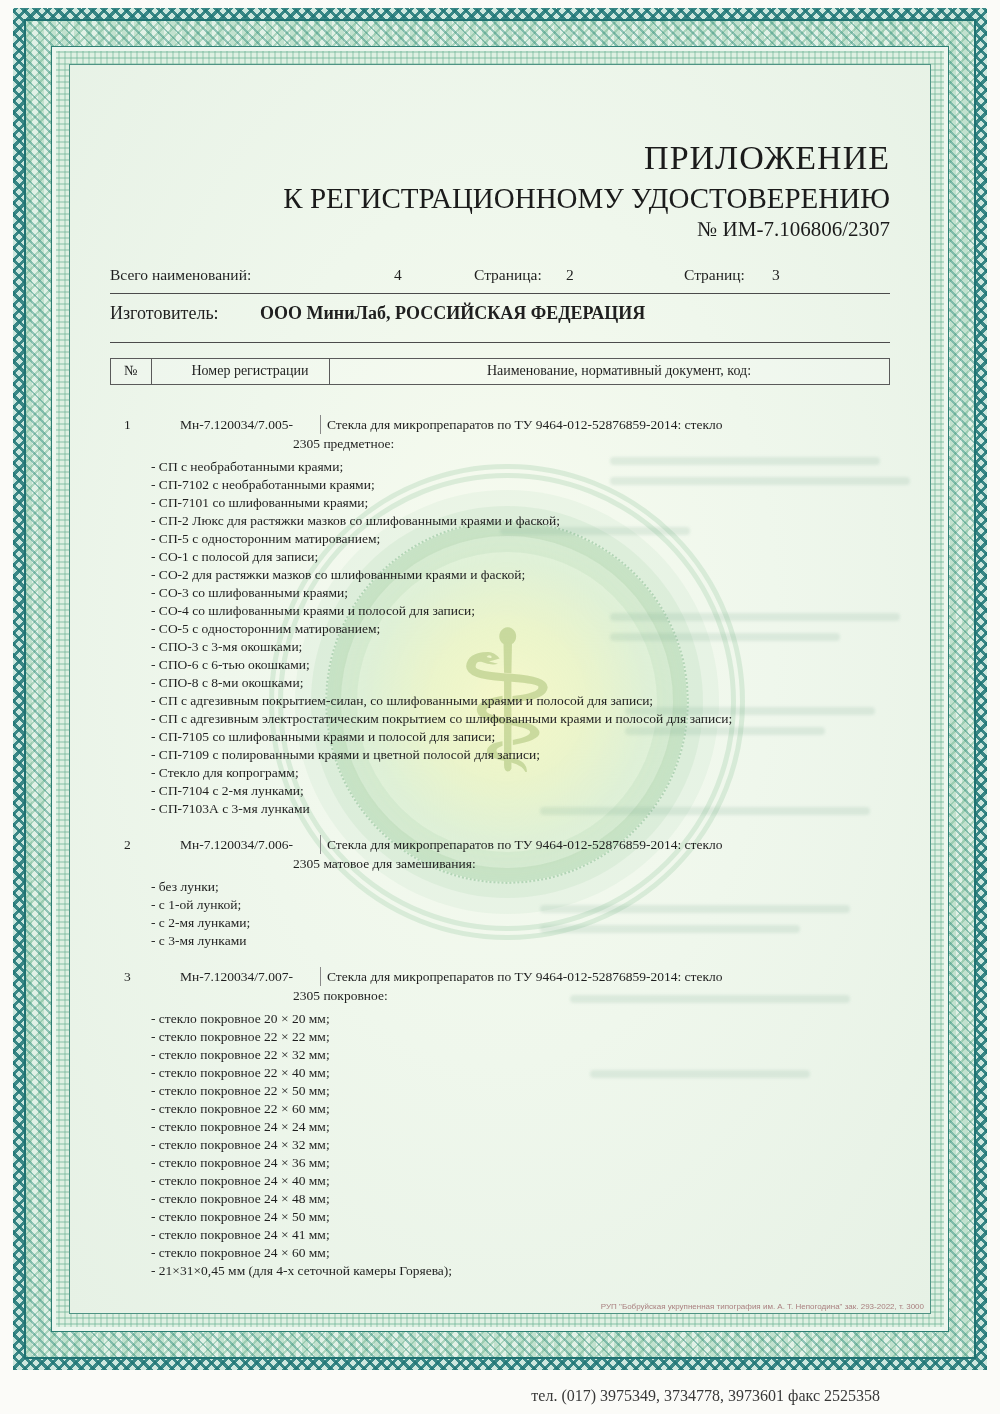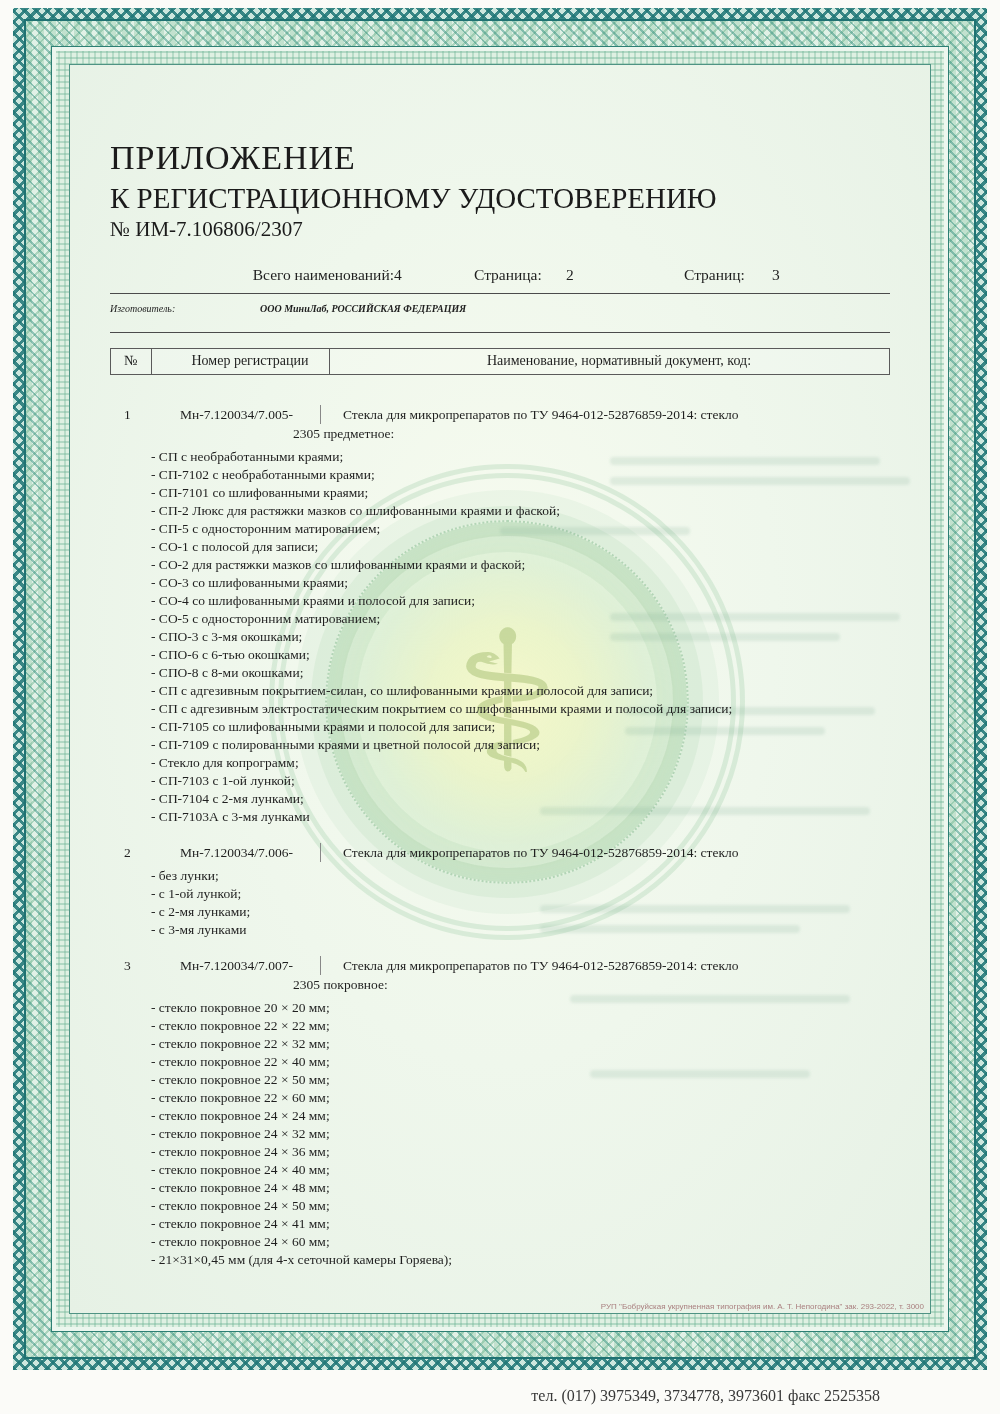--- a/index.html
+++ b/index.html
@@ -64,48 +64,48 @@
   .bleed div { position:absolute; height:8px; border-radius:4px; background:rgba(120,165,145,.17); }
   .bl1 {left:540px; top:392px; width:270px;} .bl2 {left:540px; top:412px; width:300px;}
   .bl3 {left:430px; top:462px; width:190px;} .bl4 {left:540px; top:548px; width:290px;}
   .bl5 {left:540px; top:568px; width:230px;} .bl6 {left:555px; top:642px; width:250px;}
   .bl7 {left:555px; top:662px; width:200px;} .bl8 {left:470px; top:742px; width:330px;}
   .bl9 {left:470px; top:840px; width:310px;} .bl10{left:470px; top:860px; width:260px;}
   .bl11{left:500px; top:930px; width:280px;} .bl12{left:520px; top:1005px; width:220px;}
 
   .content { position:relative; z-index:2; }
 
-  .title { text-align:left; margin-top:72px; line-height:1.25; color:#1b1b1b; }
+  .title { text-align:right; margin-top:72px; line-height:1.25; color:#1b1b1b; }
   .t1 { font-size:34px; letter-spacing:1px; }
   .t2 { font-size:29px; }
   .t3 { font-size:21px; }
 
   .meta { display:flex; margin-top:24px; font-size:15.5px; }
-  .m-l1 { width:284px;text-align:right; } .m-v1 { width:80px; } .m-l2 { width:92px; }
+  .m-l1 { width:284px; } .m-v1 { width:80px; } .m-l2 { width:92px; }
   .m-v2 { width:118px; } .m-l3 { width:88px; } .m-v3 { flex:1; }
 
   .rule { border:0; border-top:1.6px solid #4b4b4b; margin:9px 0 0; }
 
-  .manu { display:flex; padding:9px 0; font-size:10px;font-style:italic; }
+  .manu { display:flex; padding:9px 0; font-size:18px; }
   .manu .lab { width:150px; }
   .manu .val { font-weight:bold; }
 
   .regtable {
     margin-top:15px; border:1.2px solid #5a5a5a;
     display:grid; grid-template-columns:40px 178px 1fr;
     font-size:14px; background:rgba(255,255,255,.15);
   }
   .regtable .th { padding:4px 2px 5px; text-align:center; }
   .regtable .th + .th { border-left:1.2px solid #5a5a5a;padding-left:21px; }
 
   .entries { margin-top:30px; font-size:13.5px; }
   .entry + .entry { margin-top:17px; }
   .e-head { display:grid; grid-template-columns:70px 146px 1fr; line-height:19px; }
   .e-num { padding-left:14px; }
-  .e-desc .d1 { display:block; border-left:1px solid #888; padding-left:22px; margin-left:-6px; }
+  .e-desc .d1 { display:block; border-left:1px solid #888; padding-left:6px; margin-left:-6px; }
   .e-desc .d2 { display:block; margin-left:-33px; }
   .e-items { list-style:none; margin:5px 0 0; padding:0 0 0 41px; }
   .e-items li { line-height:18px; }
 
   .printnote {
     position:absolute; right:6px; bottom:2px; z-index:3;
     font-size:8px; color:#a97f7f; font-family:"Liberation Sans", sans-serif;
   }
   .phone {
     position:absolute; right:120px; bottom:9px; font-size:16px; color:#383838;margin-left:44px;
@@ -192,31 +192,31 @@
                   <li>- СО-4 со шлифованными краями и полосой для записи;</li>
                   <li>- СО-5 с односторонним матированием;</li>
                   <li>- СПО-3 с 3-мя окошками;</li>
                   <li>- СПО-6 с 6-тью окошками;</li>
                   <li>- СПО-8 с 8-ми окошками;</li>
                   <li>- СП с адгезивным покрытием-силан, со шлифованными краями и полосой для записи;</li>
                   <li>- СП с адгезивным электростатическим покрытием со шлифованными краями и полосой для записи;</li>
                   <li>- СП-7105 со шлифованными краями и полосой для записи;</li>
                   <li>- СП-7109 с полированными краями и цветной полосой для записи;</li>
                   <li>- Стекло для копрограмм;</li>
-                  <li>- СП-7103 с 1-ой лункой;</li>
                   <li>- СП-7104 с 2-мя лунками;</li>
                   <li>- СП-7103А с 3-мя лунками</li>
                 </ul>
               </div>
               <div class="entry">
                 <div class="e-head">
                   <span class="e-num">2</span>
                   <span class="e-reg">Мн-7.120034/7.006-</span>
                   <span class="e-desc">
                     <span class="d1">Стекла для микропрепаратов по ТУ 9464-012-52876859-2014: стекло</span>
+                    <span class="d2">2305 матовое для замешивания:</span>
                   </span>
                 </div>
                 <ul class="e-items">
                   <li>- без лунки;</li>
                   <li>- с 1-ой лункой;</li>
                   <li>- с 2-мя лунками;</li>
                   <li>- с 3-мя лунками</li>
                 </ul>
               </div>
               <div class="entry">

